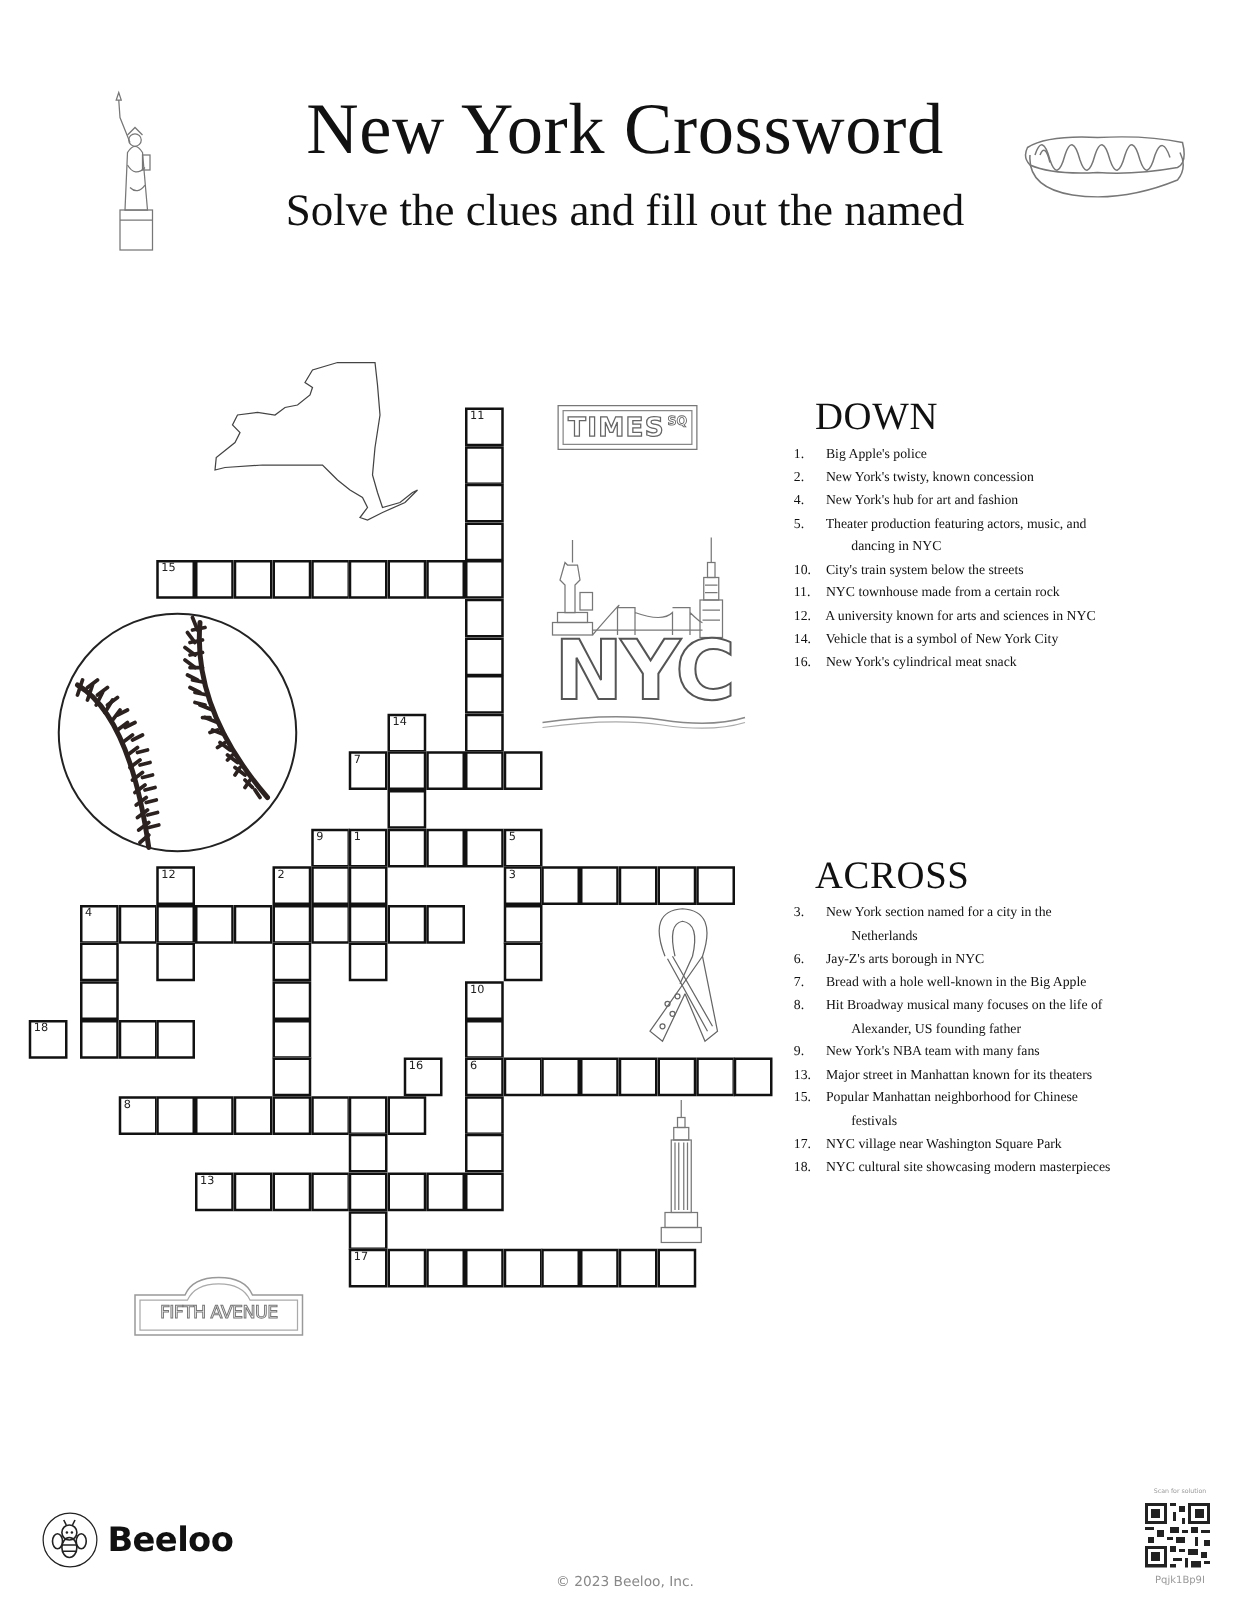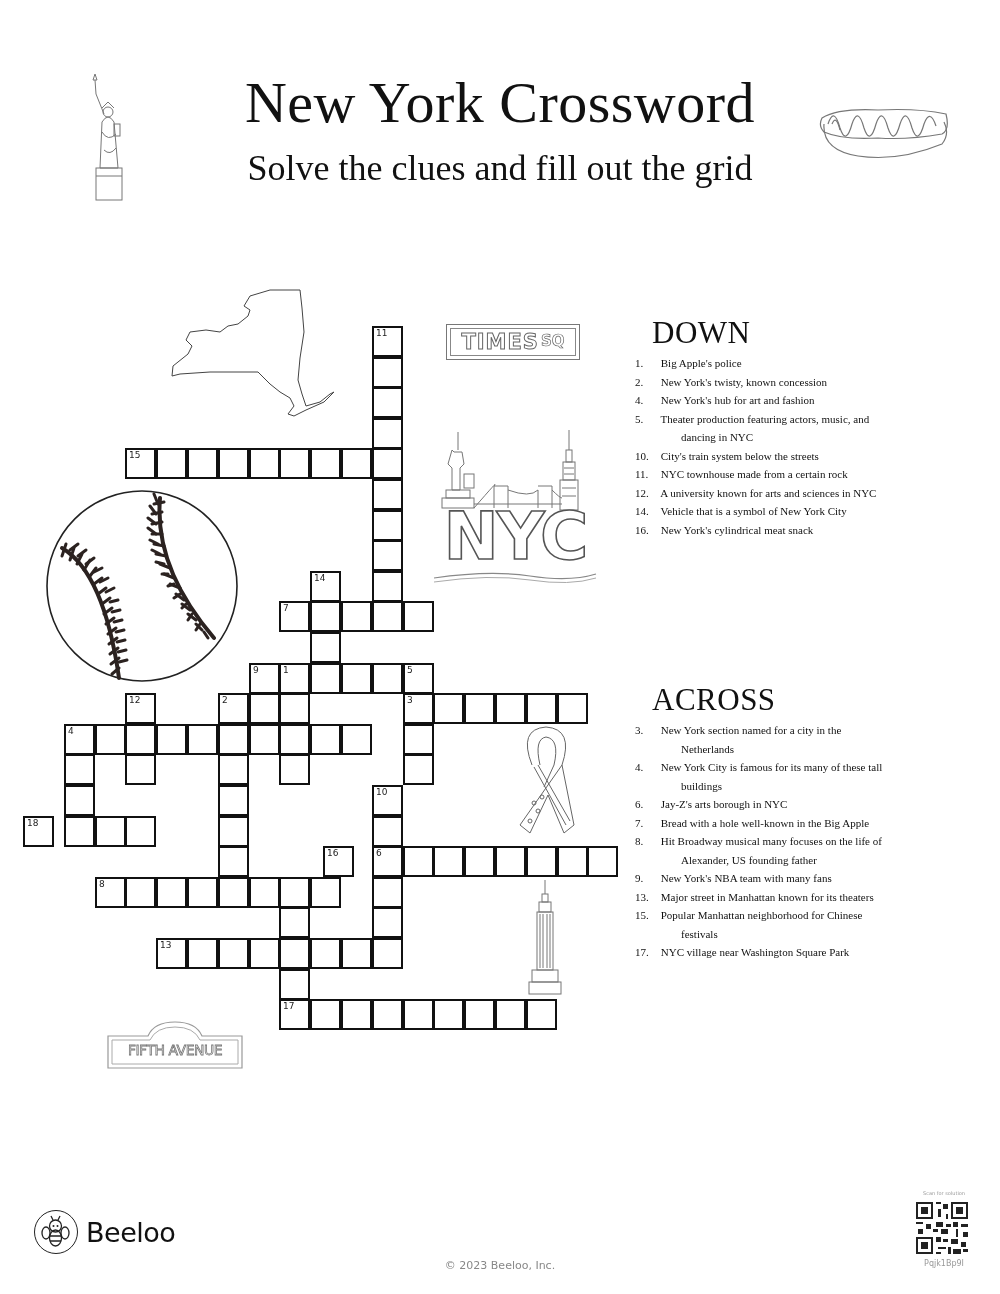--- a/index.html
+++ b/index.html
@@ -10,31 +10,31 @@
   .cell{position:absolute;width:31px;height:31px;box-sizing:border-box;border:2.5px solid #111;background:#fff;}
   .cell .num{position:absolute;left:2px;top:0px;font-family:"DejaVu Sans",sans-serif;font-size:9px;line-height:11px;color:#222;}
   .clues{position:absolute;left:652px;width:240px;font-family:"Liberation Serif","DejaVu Serif",serif;}
   .clues h2{margin:0;font-weight:normal;font-size:31px;line-height:34px;letter-spacing:0.5px;}
   .clues ol{list-style:none;margin:4px 0 0 0;padding:0;}
   .clues li{font-size:11px;line-height:18.5px;padding-left:29px;text-indent:-23px;margin-left:0;}
   .clues li .n{display:inline-block;}
   .art{position:absolute;}
   .footer-logo{position:absolute;left:34px;top:1210px;display:flex;align-items:center;}
   .logo-mark{width:44px;height:44px;border:1.5px solid #222;border-radius:50%;box-sizing:border-box;position:relative;}
-  .logo-text{font-family:"DejaVu Sans",sans-serif;font-weight:normal;font-size:27px;margin-left:8px;letter-spacing:-0.5px;}
+  .logo-text{font-family:"DejaVu Sans",sans-serif;font-weight:bold;font-size:27px;margin-left:8px;letter-spacing:-0.5px;}
   .copyright{position:absolute;left:0;width:1000px;top:1259px;text-align:center;font-family:"DejaVu Sans",sans-serif;font-size:11px;color:#888;}
   .qr-label{position:absolute;left:912px;top:1190px;width:64px;text-align:center;font-family:"DejaVu Sans",sans-serif;font-size:5px;color:#999;}
   .qr{position:absolute;left:916px;top:1202px;width:52px;height:52px;}
   .qr-code{position:absolute;left:912px;top:1259px;width:64px;text-align:center;font-family:"DejaVu Sans",sans-serif;font-size:8px;color:#999;}
 </style>
 </head>
 <body>
 
 <div class="title">New York Crossword</div>
-<div class="subtitle">Solve the clues and fill out the grid</div>
+<div class="subtitle">Solve the clues and fill out the named</div>
 
 <svg class="art" style="left:88px;top:72px" width="40" height="130" viewBox="0 0 40 130">
   <g fill="none" stroke="#777" stroke-width="1">
     <rect x="8" y="96" width="26" height="32"></rect>
     <line x1="8" y1="104" x2="34" y2="104"></line>
     <path d="M12 96 L14 50 Q20 40 26 50 L30 96 Z"></path>
     <path d="M14 60 Q20 70 28 62"></path>
     <path d="M16 78 Q22 84 28 76"></path>
     <circle cx="20" cy="40" r="5"></circle>
     <path d="M14 36 L20 30 L26 36"></path>
@@ -64,24 +64,24 @@
     <path d="M116 10 Q110 80 170 150"></path>
   </g>
   <g stroke="#2b2220" stroke-width="3" stroke-linecap="round">
     <path d="M22 56 L18 68 M30 60 L26 72 M38 66 L33 76 M46 72 L40 82 M52 80 L46 88 M58 90 L50 96 M62 100 L54 106 M66 110 L58 116 M68 120 L60 126 M70 130 L62 136 M72 140 L64 146 M73 150 L65 156 M74 160 L66 166 M75 170 L67 176 M75 180 L68 186"></path>
     <path d="M26 62 L34 56 M34 68 L42 62 M42 76 L50 70 M50 84 L58 80 M56 94 L64 90 M62 104 L70 100 M66 114 L74 112 M68 124 L76 122 M70 134 L78 132 M72 144 L80 142 M73 154 L81 152 M74 164 L82 162 M75 174 L83 172"></path>
     <path d="M110 16 L120 14 M108 26 L118 24 M108 36 L118 34 M108 46 L118 46 M110 56 L120 58 M112 66 L122 68 M116 76 L126 80 M120 86 L130 90 M126 96 L136 100 M132 106 L140 112 M138 116 L146 122 M144 126 L152 132 M152 136 L158 142 M160 144 L164 150"></path>
     <path d="M114 16 L110 6 M112 26 L106 18 M112 36 L104 30 M112 46 L104 40 M114 56 L106 52 M116 66 L108 62 M120 76 L112 74 M124 86 L118 86 M130 96 L124 98 M136 106 L130 110 M142 116 L138 120 M148 126 L144 132 M156 136 L152 142"></path>
   </g>
 </svg>
 
-<div class="art" style="left:446px;top:324px;width:134px;height:36px;border:1.2px solid #777;box-sizing:border-box;">
+<div class="art" style="left:446px;top:324px;width:112px;height:36px;border:1.2px solid #777;box-sizing:border-box;">
   <div style="position:absolute;left:3px;top:3px;right:3px;bottom:3px;border:1px solid #888;display:flex;align-items:center;justify-content:center;">
     <span style="font-family:'DejaVu Sans',sans-serif;font-weight:bold;font-size:21px;letter-spacing:1px;color:#fff;-webkit-text-stroke:1px #666;">TIMES</span>
-    <span style="font-family:'DejaVu Sans',sans-serif;font-weight:bold;font-size:15px;color:#fff;-webkit-text-stroke:0.7px #666;align-self:flex-start;margin-top:3px;margin-left:2px;">SQ</span>
+    <span style="font-family:'DejaVu Sans',sans-serif;font-weight:bold;font-size:10px;color:#fff;-webkit-text-stroke:0.7px #666;align-self:flex-start;margin-top:3px;margin-left:2px;">SQ</span>
   </div>
 </div>
 
 <div class="art" style="left:430px;top:428px;width:170px;height:155px;">
   <svg width="170" height="100" viewBox="0 0 170 100" style="position:absolute;left:0;top:0">
     <g fill="none" stroke="#777" stroke-width="1">
       <path d="M28 4 L28 22 M24 24 L32 24 L34 36 L30 40 L30 62 L22 62 L22 40 L18 36 L22 22 Z"></path>
       <rect x="16" y="62" width="24" height="8"></rect>
       <rect x="12" y="70" width="32" height="10"></rect>
       <rect x="34" y="46" width="10" height="14"></rect>
@@ -289,28 +289,28 @@
       <li><span class="n">12.</span> <span>A university known for arts and sciences in NYC</span></li>
       <li><span class="n">14.</span> <span>Vehicle that is a symbol of New York City</span></li>
       <li><span class="n">16.</span> <span>New York's cylindrical meat snack</span></li>
     </ol>
 </div>
 
 <div class="clues" style="top:683px;">
   <h2>ACROSS</h2>
   <ol id="across-list">
       <li><span class="n">3.</span> <span>New York section named for a city in the Netherlands</span></li>
-      <li><span class="n">4.</span> <span>New York City is famous for its many of these tall buildings</span></li>
       <li><span class="n">6.</span> <span>Jay-Z's arts borough in NYC</span></li>
       <li><span class="n">7.</span> <span>Bread with a hole well-known in the Big Apple</span></li>
       <li><span class="n">8.</span> <span>Hit Broadway musical many focuses on the life of Alexander, US founding father</span></li>
       <li><span class="n">9.</span> <span>New York's NBA team with many fans</span></li>
       <li><span class="n">13.</span> <span>Major street in Manhattan known for its theaters</span></li>
       <li><span class="n">15.</span> <span>Popular Manhattan neighborhood for Chinese festivals</span></li>
       <li><span class="n">17.</span> <span>NYC village near Washington Square Park</span></li>
+      <li><span class="n">18.</span> <span>NYC cultural site showcasing modern masterpieces</span></li>
     </ol>
 </div>
 
 <div class="footer-logo">
   <div class="logo-mark">
     <svg width="41" height="41" viewBox="0 0 41 41" style="position:absolute;left:0;top:0">
       <g fill="none" stroke="#222" stroke-width="1.3">
         <circle cx="20.5" cy="15" r="6"></circle>
         <ellipse cx="20.5" cy="27" rx="6" ry="8"></ellipse>
         <path d="M14.5 25 L26.5 25 M15 30 L26 30"></path>

